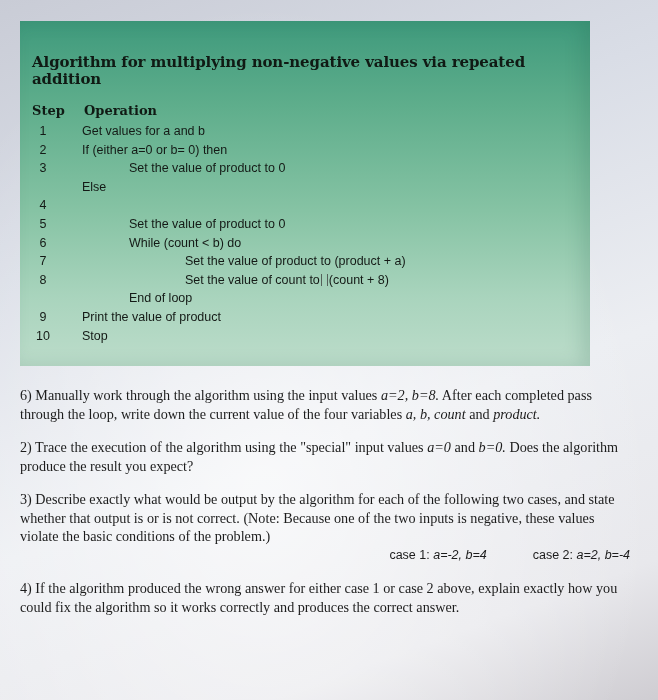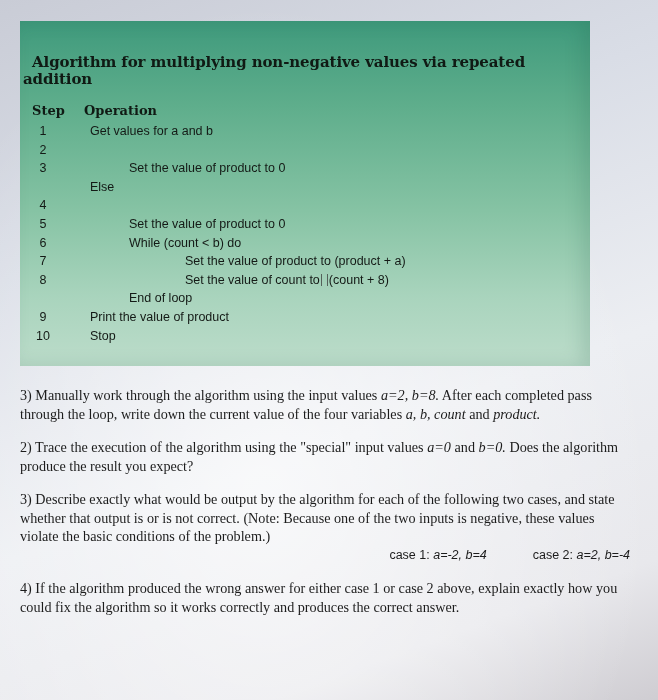--- a/index.html
+++ b/index.html
@@ -37,21 +37,21 @@
       width: 540px;
       font-family: "DejaVu Serif", serif;
       font-weight: bold;
       font-size: 15px;
       line-height: 17px;
       color: #101a14;
       letter-spacing: -0.1px;
       margin-top: 7px;
     }
     .algo-title .l1 { display: block; padding-left: 12px; }
-    .algo-title .l2 { display: block; padding-left: 3px; }
+    .algo-title .l2 { display: block; padding-left: 12px; }
     .step-header {
       position: absolute;
       top: 82px;
       left: 12px;
       font-family: "DejaVu Serif", serif;
       font-weight: bold;
       font-size: 13px;
       color: #101a14;
     }
     .step-header .h-step { position: absolute; left: 0; }
@@ -71,21 +71,21 @@
       line-height: 18.6px;
       white-space: nowrap;
     }
     .step-num {
       position: absolute;
       left: 14px;
       width: 18px;
       text-align: center;
     }
     .step-text { position: absolute; }
-    .indent-0 { left: 70px; }
+    .indent-0 { left: 62px; }
     .indent-1 { left: 109px; }
     .indent-2 { left: 165px; }
     .cursor-mark {
       display: inline-block;
       width: 5px;
       height: 12px;
       border-left: 1px solid #333;
       border-right: 1px solid #333;
       vertical-align: -2px;
       margin: 0 1px;
@@ -131,20 +131,21 @@
     <span class="h-op">Operation</span>
   </div>
 
   <div class="steps">
     <div class="step-row">
       <span class="step-num">1</span>
       <span class="step-text indent-0">Get values for a and b</span>
     </div>
     <div class="step-row">
       <span class="step-num">2</span>
+      <span class="step-text indent-0">If (either a=0 or b= 0) then</span>
     </div>
     <div class="step-row">
       <span class="step-num">3</span>
       <span class="step-text indent-1">Set the value of product to 0</span>
     </div>
     <div class="step-row">
       <span class="step-num"></span>
       <span class="step-text indent-0">Else</span>
     </div>
     <div class="step-row">
@@ -175,20 +176,20 @@
       <span class="step-text indent-0">Print the value of product</span>
     </div>
     <div class="step-row">
       <span class="step-num">10</span>
       <span class="step-text indent-0">Stop</span>
     </div>
   </div>
 </div>
 
 <div class="questions">
-  <p class="question"><span>3) Manually work through the algorithm using the input values </span><em>a=2, b=8.</em><span> After each completed pass through the loop, write down the current value of the four variables </span><em>a, b,</em><span> </span><em>count</em><span> and </span><em>product.</em></p>
+  <p class="question"><span>6) Manually work through the algorithm using the input values </span><em>a=2, b=8.</em><span> After each completed pass through the loop, write down the current value of the four variables </span><em>a, b,</em><span> </span><em>count</em><span> and </span><em>product.</em></p>
 
   <p class="question"><span>2) Trace the execution of the algorithm using the "special" input values </span><em>a=0</em><span> and </span><em>b=0.</em><span> Does the algorithm produce the result you expect?</span></p>
 
   <p class="question"><span>3) Describe exactly what would be output by the algorithm for each of the following two cases, and state whether that output is or is not correct. (Note: Because one of the two inputs is negative, these values violate the basic conditions of the problem.)</span><span class="cases"><span class="case-1"><span>case 1: </span><em>a=-2, b=4</em></span><span class="case-2"><span>case 2: </span><em>a=2, b=-4</em></span></span></p>
 
   <p class="question"><span>4) If the algorithm produced the wrong answer for either case 1 or case 2 above, explain exactly how you could fix the algorithm so it works correctly and produces the correct answer.</span></p>
 </div>
 
 </body></html>

